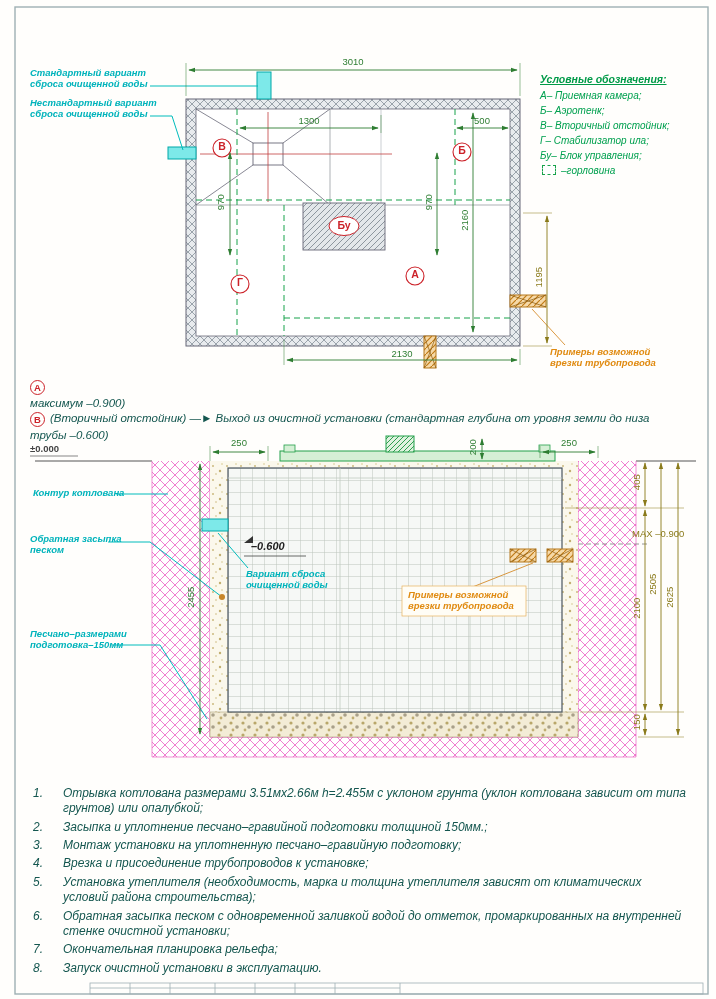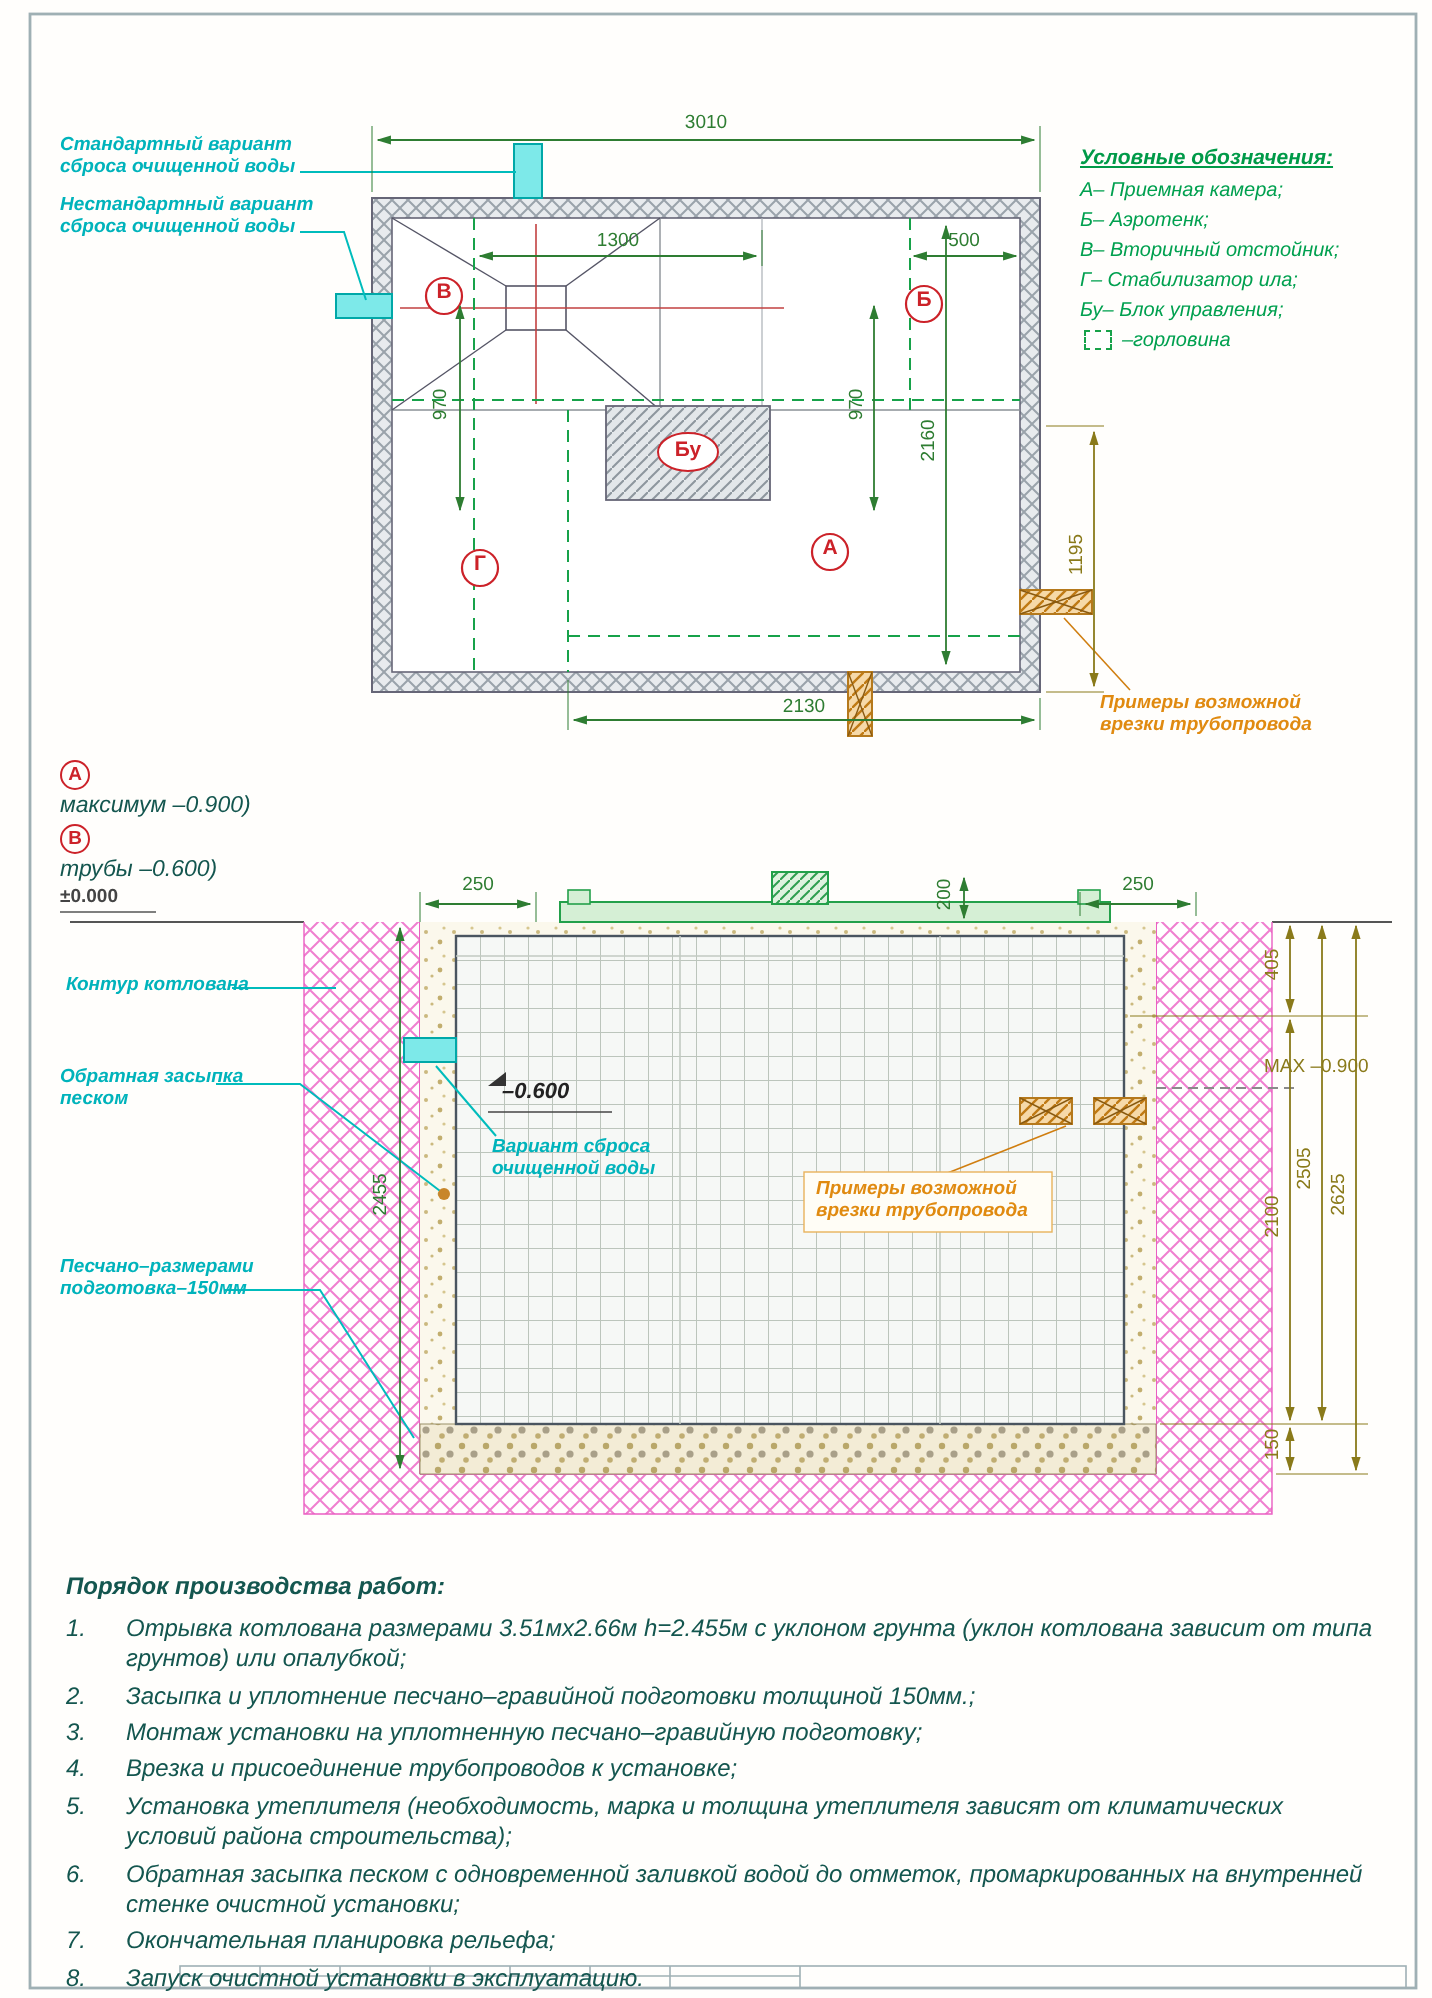--- a/index.html
+++ b/index.html
@@ -290,20 +290,21 @@
 
 <div class="t orange" style="left:550px;top:347px">Примеры возможной</div>
 <div class="t orange" style="left:550px;top:358px">врезки трубопровода</div>
 
 <div class="note-row" style="left:30px;top:380px">
   <span class="crc">А</span>
 </div>
 <div class="t note-text" style="left:30px;top:397px">максимум –0.900)</div>
 <div class="note-row" style="left:30px;top:412px">
   <span class="crc">В</span>
+  <span>(Вторичный отстойник) —►  Выход из очистной установки (стандартная глубина от уровня земли до низа</span>
 </div>
 <div class="t note-text" style="left:30px;top:429px">трубы –0.600)</div>
 
 <div class="t dimd" style="left:30px;top:444px">±0.000</div>
 <div class="t dim c w44" style="left:217px;top:438px">250</div>
 <div class="t dim rot" style="left:451px;top:442px">200</div>
 <div class="t dim c w44" style="left:547px;top:438px">250</div>
 <div class="t dimy rot" style="left:615px;top:477px">405</div>
 <div class="t dimy" style="left:632px;top:529px">MAX –0.900</div>
 <div class="t dimy rot" style="left:615px;top:603px">2100</div>
@@ -317,21 +318,20 @@
 <div class="t cyan" style="left:30px;top:534px">Обратная засыпка</div>
 <div class="t cyan" style="left:30px;top:545px">песком</div>
 <div class="t cyan" style="left:30px;top:629px">Песчано–размерами</div>
 <div class="t cyan" style="left:30px;top:640px">подготовка–150мм</div>
 <div class="t cyan" style="left:246px;top:569px">Вариант сброса</div>
 <div class="t cyan" style="left:246px;top:580px">очищенной воды</div>
 <div class="t orange" style="left:408px;top:590px">Примеры возможной</div>
 <div class="t orange" style="left:408px;top:601px">врезки трубопровода</div>
 
 <div class="work">
-  <div class="wt">Порядок производства работ:</div>
   <div class="row">
         <span class="n">1.</span>
         <span class="x">Отрывка котлована размерами 3.51мх2.66м h=2.455м с уклоном грунта (уклон котлована зависит от типа грунтов) или опалубкой;</span>
       </div>
   <div class="row">
         <span class="n">2.</span>
         <span class="x">Засыпка и уплотнение песчано–гравийной подготовки толщиной 150мм.;</span>
       </div>
   <div class="row">
         <span class="n">3.</span>

